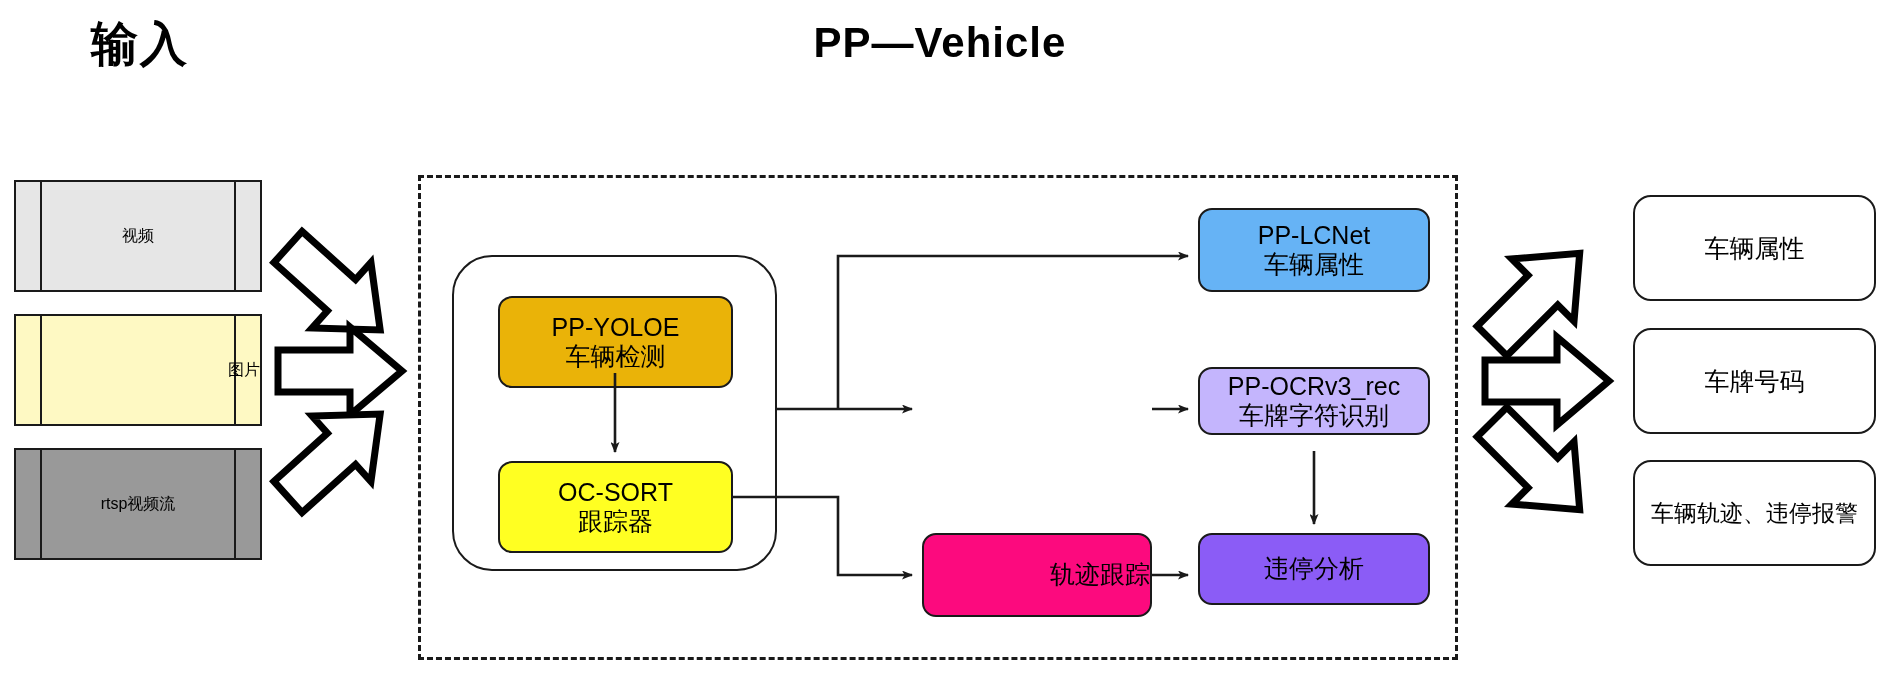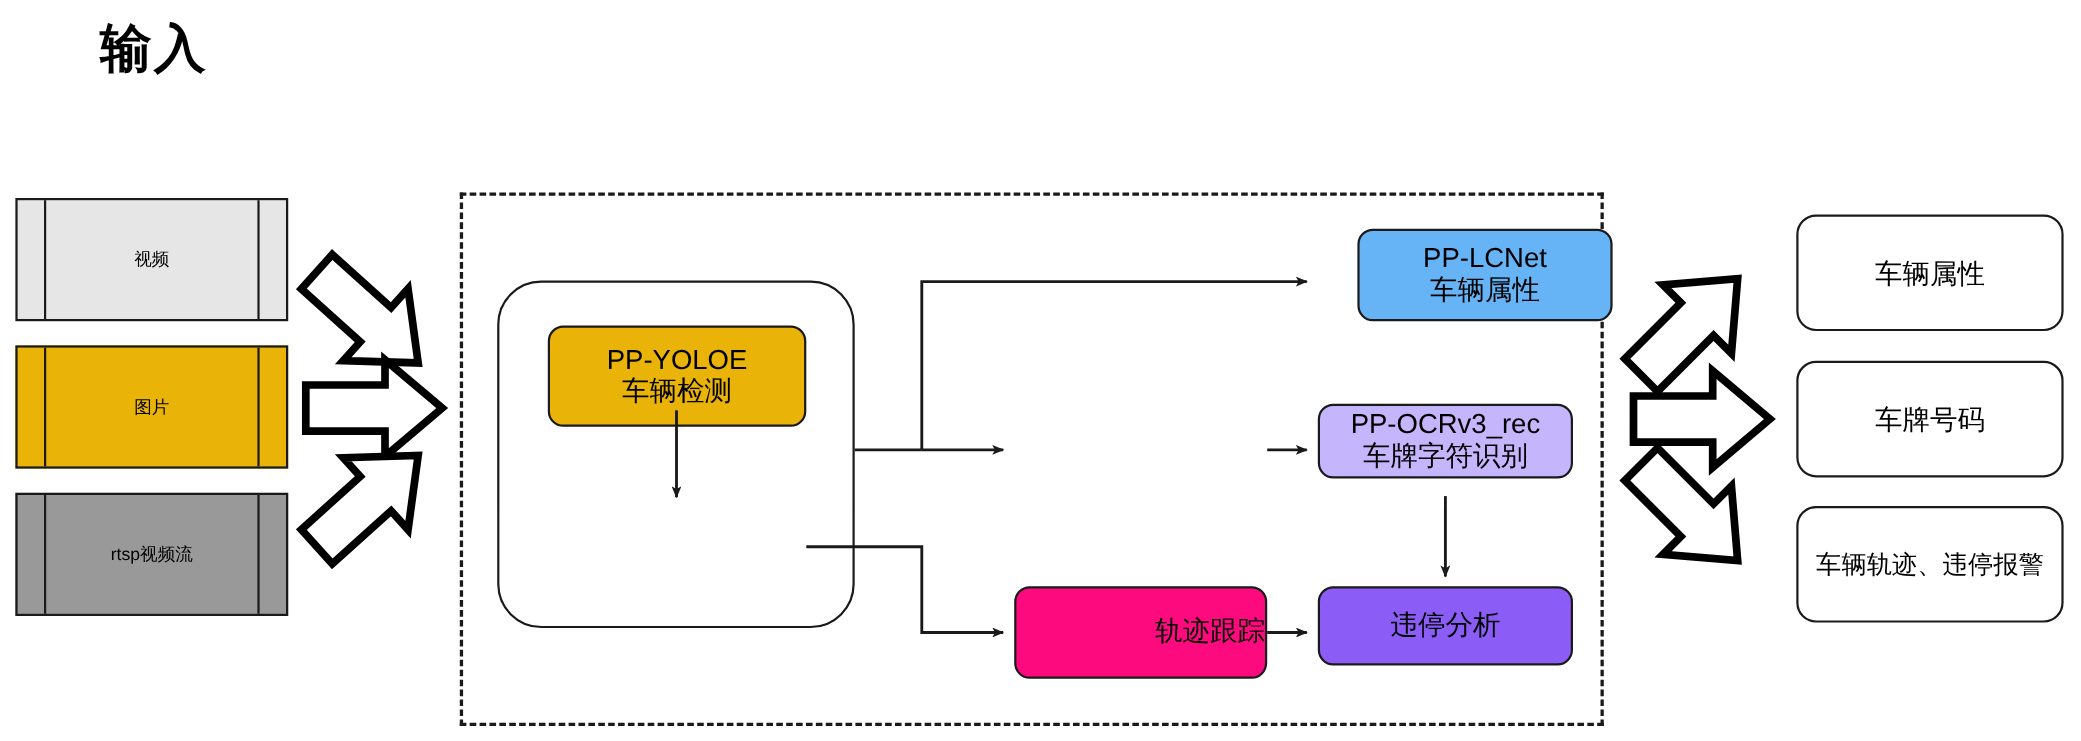--- a/index.html
+++ b/index.html
@@ -54,21 +54,21 @@
   .tape .bar.l { left: 24px; }
   .tape .bar.r { right: 24px; }
   .tape .lbl {
     position: relative;
     font-size: 16px;
     color: #000;
     z-index: 2;
     white-space: nowrap;
   }
   #tape-0 { top: 180px; background: #e6e6e6; }
-  #tape-1 { top: 314px; background: #eab308; }
+  #tape-1 { top: 314px; background: #fef9c3; justify-content: flex-end; }
   #tape-2 { top: 448px; background: #999999; }
 
   
   #dashed-box {
     position: absolute;
     left: 418px;
     top: 175px;
     width: 1040px;
     height: 485px;
     border: 3px dashed #1a1a1a;
@@ -101,21 +101,21 @@
     justify-content: center;
     text-align: center;
     color: #000000;
     line-height: 1.18;
   }
   .node .t1 { font-size: 25px; white-space: nowrap; }
   .node .t2 { font-size: 25px; white-space: nowrap; }
 
   #node-yoloe   { left: 498px;  top: 296px; width: 235px; height: 92px;  background: #eab308; }
   #node-ocsort  { left: 498px;  top: 461px; width: 235px; height: 92px;  background: #ffff22; }
-  #node-lcnet   { left: 1198px; top: 208px; width: 232px; height: 84px;  background: #66b3f5; margin-left: 36px; }
+  #node-lcnet   { left: 1198px; top: 208px; width: 232px; height: 84px;  background: #66b3f5; }
   #node-ocrdet  { left: 922px;  top: 367px; width: 230px; height: 84px;  background: #ff8a00; }
   #node-ocrrec  { left: 1198px; top: 367px; width: 232px; height: 68px;  background: #c4b5fd; }
   #node-track   { left: 922px;  top: 533px; width: 230px; height: 84px;  background: #fc0a7e; align-items: flex-end; }
   #node-illegal { left: 1198px; top: 533px; width: 232px; height: 72px;  background: #8b5cf6; }
 
   
   .outbox {
     position: absolute;
     left: 1633px;
     width: 243px;
@@ -146,20 +146,21 @@
   }
   #connector-layer { z-index: 5; }
   #blockarrow-layer { z-index: 6; }
 </style>
 </head>
 <body>
 
 <div id="stage">
 
   <div class="heading" id="h-input">输入</div>
+  <div class="heading" id="h-center">PP—Vehicle</div>
 
   <div class="tape" id="tape-0">
     <span class="bar l"></span>
     <span class="bar r"></span>
     <span class="lbl">视频</span>
   </div>
   <div class="tape" id="tape-1">
     <span class="bar l"></span>
     <span class="bar r"></span>
     <span class="lbl">图片</span>
@@ -196,20 +197,24 @@
     <path d="M1314,451 L1314,524" stroke="#1a1a1a" stroke-width="2.6" fill="none" marker-end="url(#ah)"></path>
 
     <path d="M1152,575 L1188,575" stroke="#1a1a1a" stroke-width="2.6" fill="none" marker-end="url(#ah)"></path>
   </svg>
 
   <div class="node" id="node-yoloe">
     <span class="t1">PP-YOLOE</span>
     <span class="t2">车辆检测</span>
   </div>
 
+  <div class="node" id="node-ocsort">
+    <span class="t1">OC-SORT</span>
+    <span class="t2">跟踪器</span>
+  </div>
 
   <div class="node" id="node-lcnet">
     <span class="t1">PP-LCNet</span>
     <span class="t2">车辆属性</span>
   </div>
 
 
   <div class="node" id="node-ocrrec">
     <span class="t1">PP-OCRv3_rec</span>
     <span class="t2">车牌字符识别</span>

